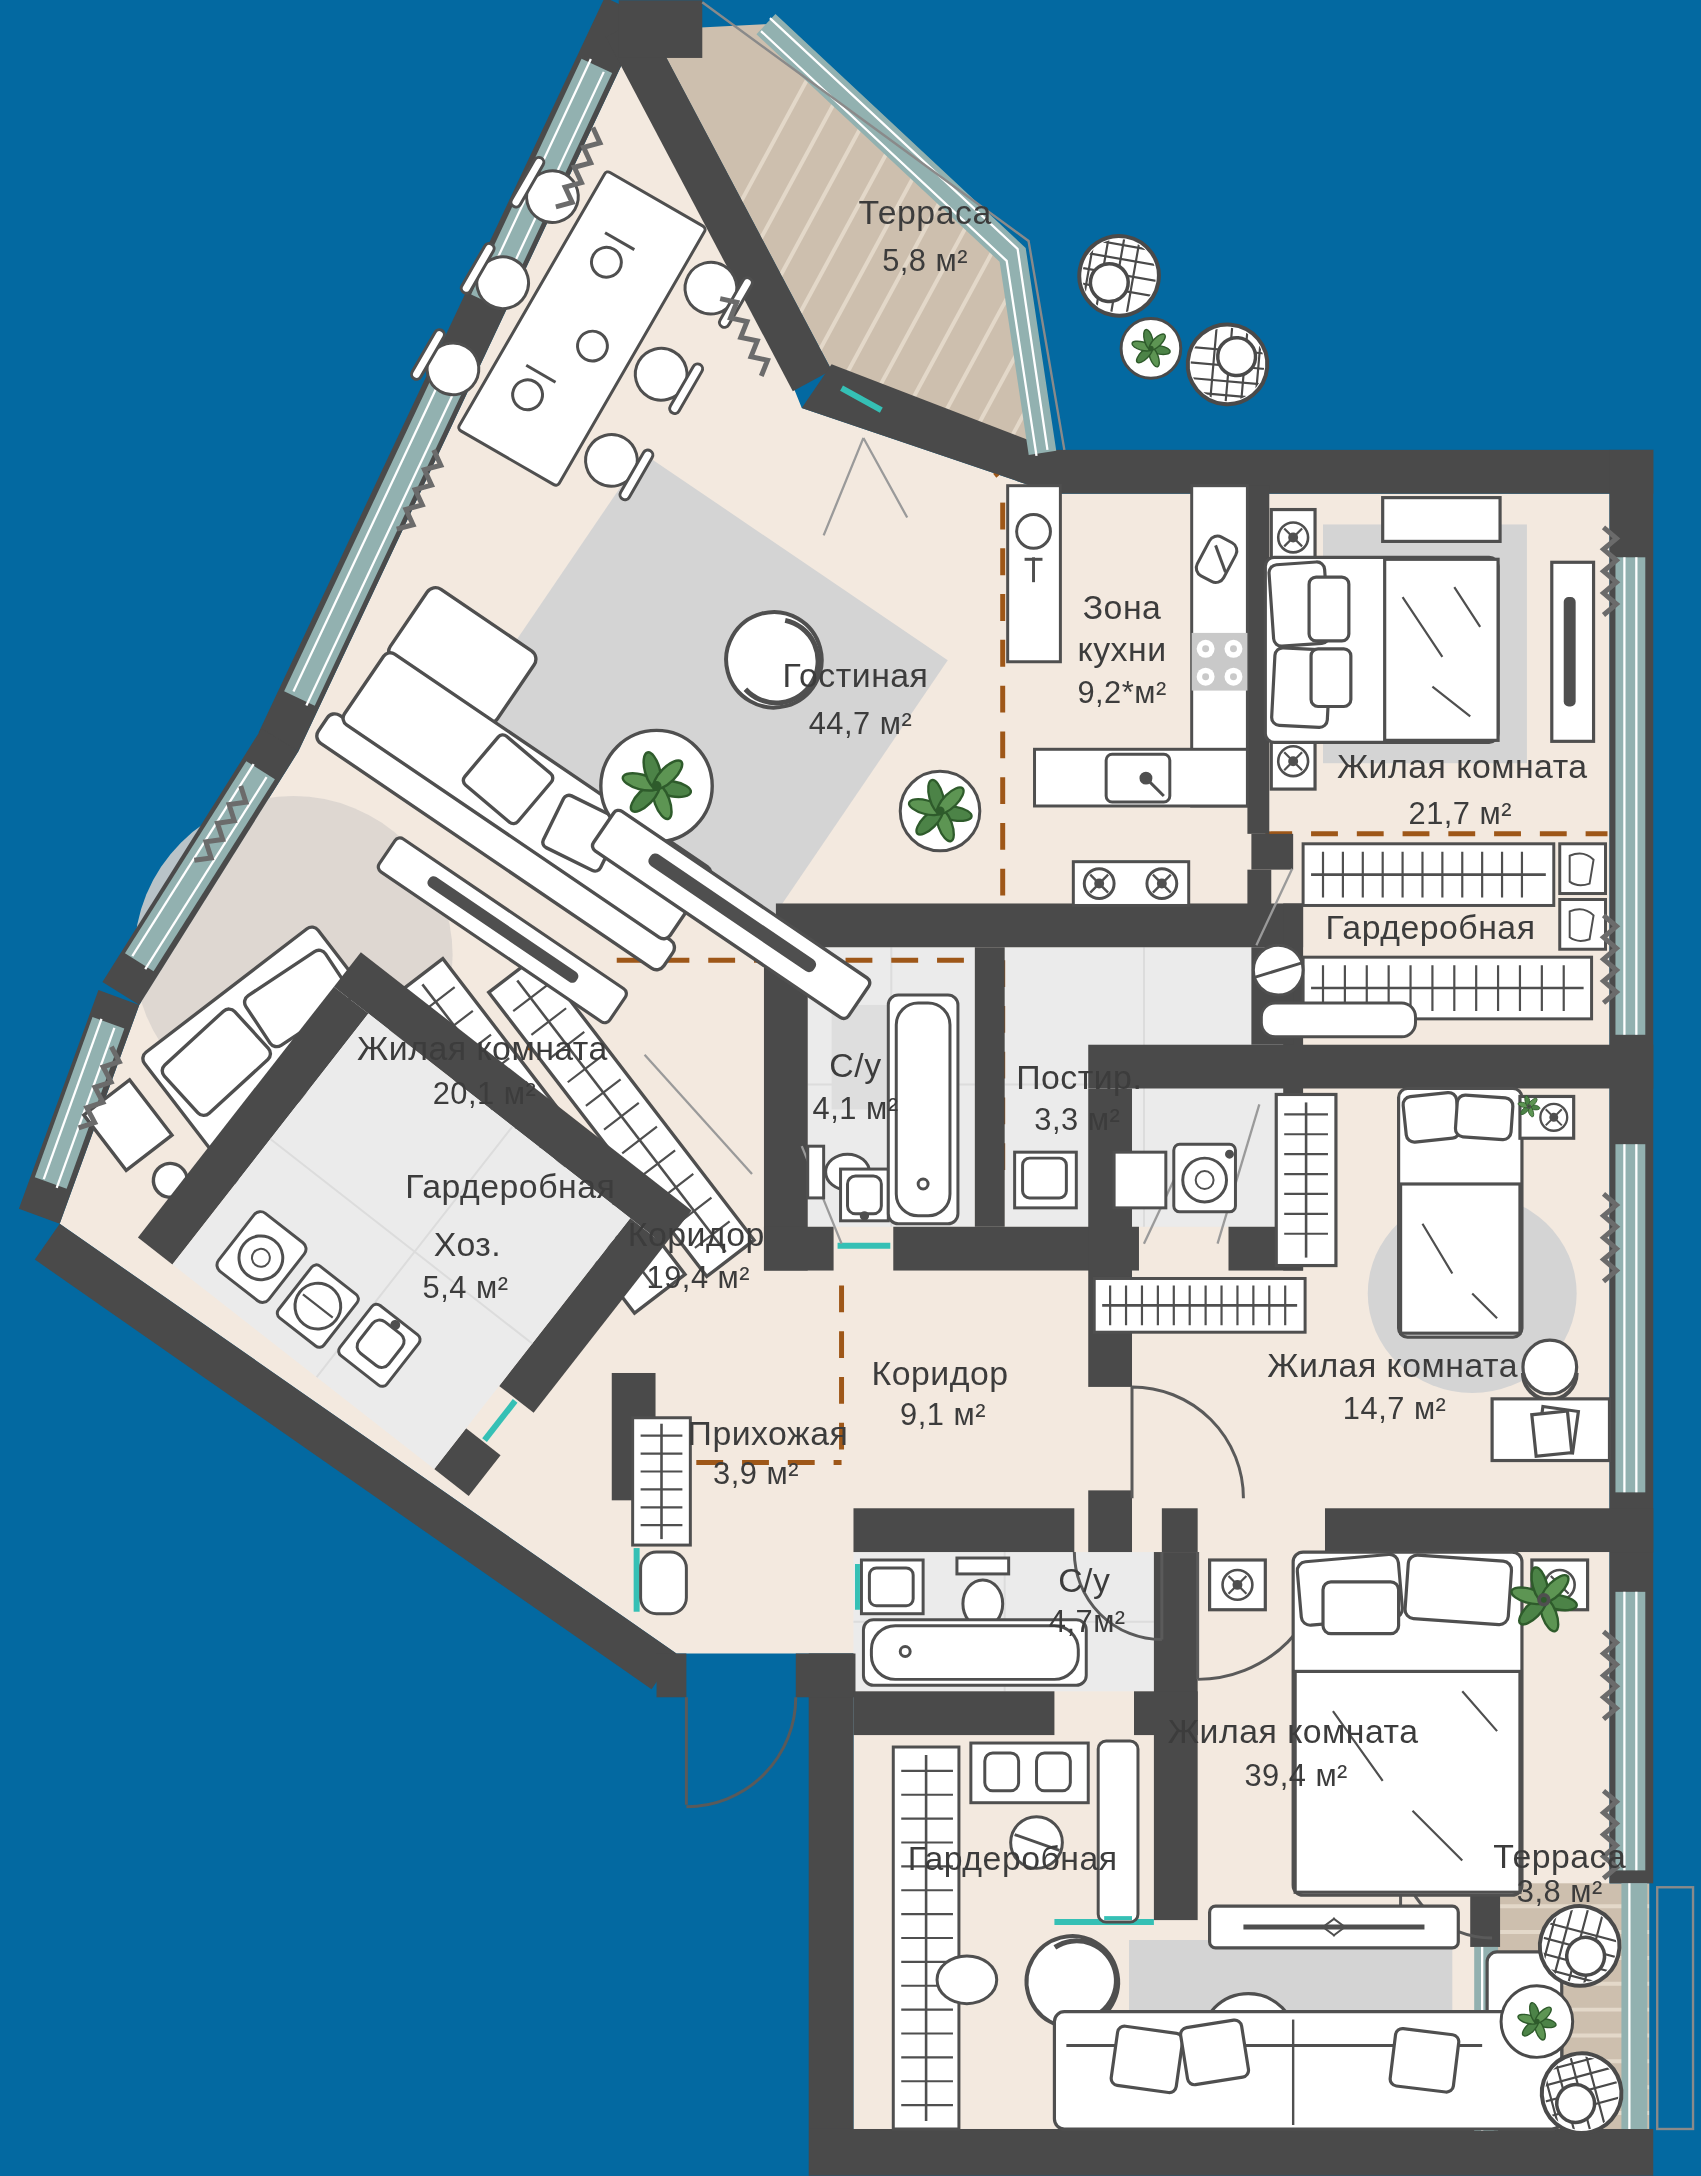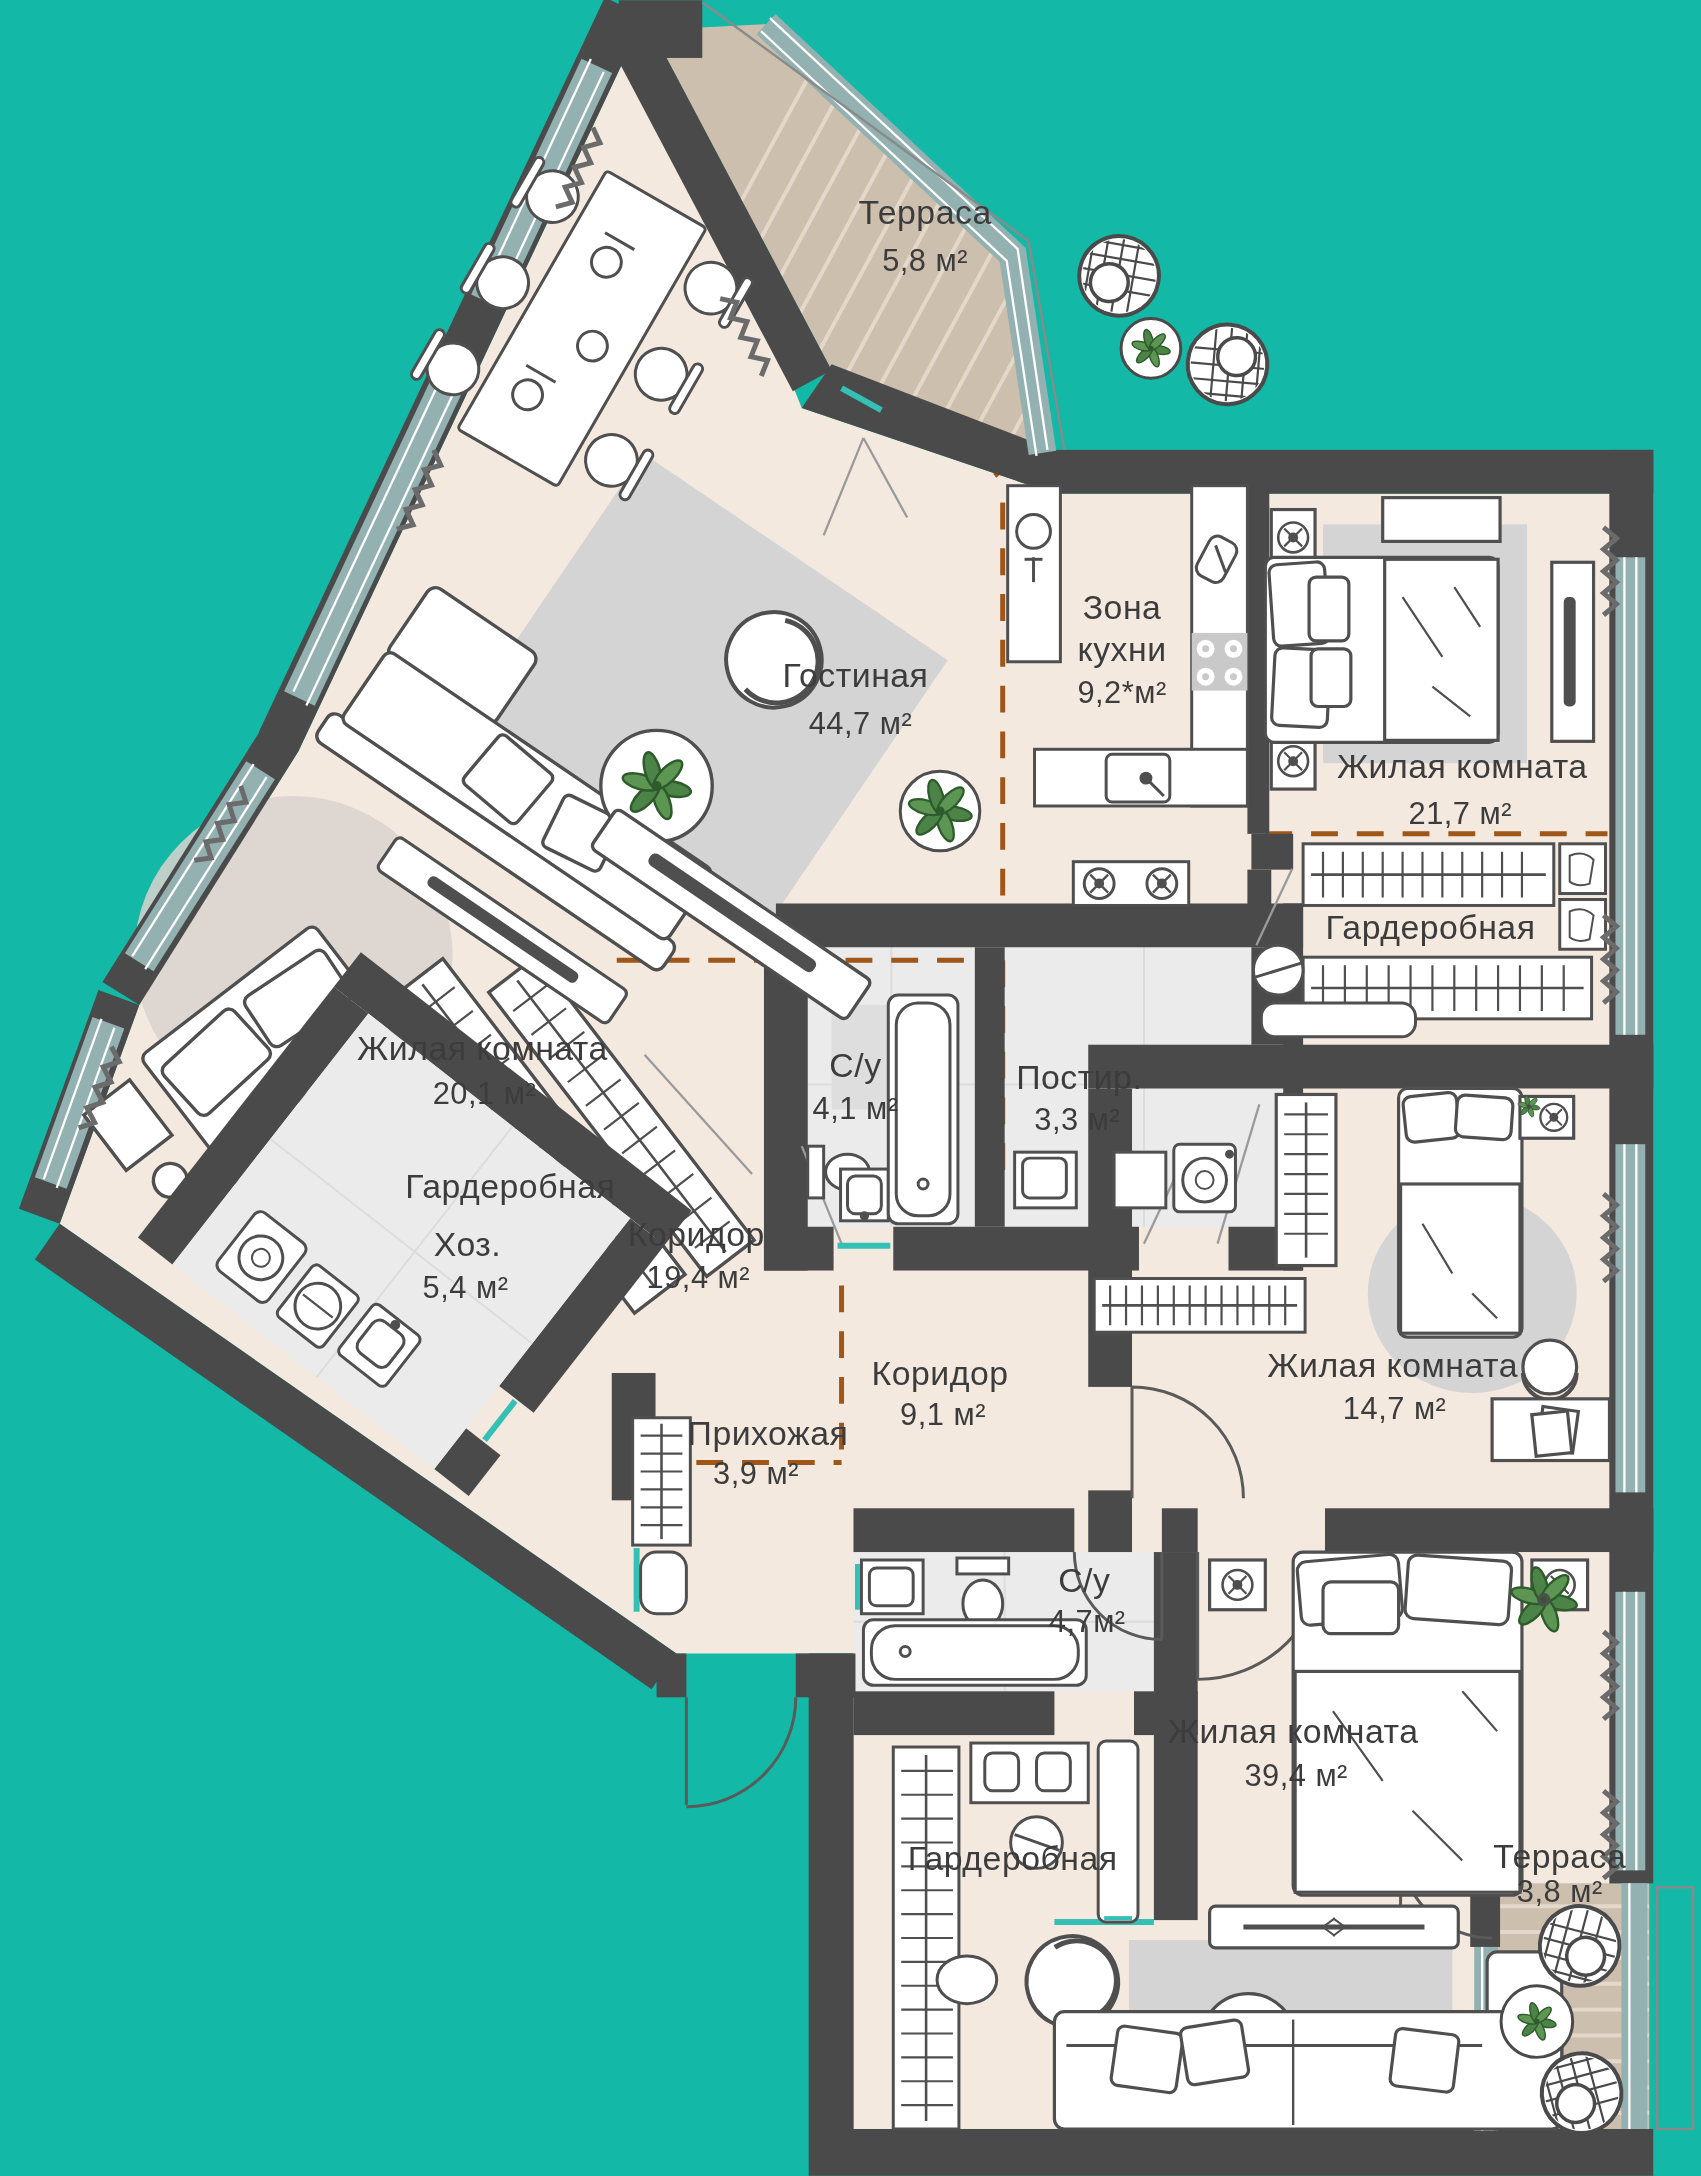--- a/index.html
+++ b/index.html
@@ -1,16 +1,16 @@
 <!DOCTYPE html>
 <html><head>
 <meta charset="utf-8">
 <style>
   html,body{margin:0;padding:0;background:#fff;}
-  #stage{position:relative;width:1701px;height:2176px;background:#14b8a6;overflow:hidden;
+  #stage{position:relative;width:1701px;height:2176px;background:#0369a1;overflow:hidden;
          font-family:"Liberation Sans", sans-serif;}
   svg{position:absolute;left:0;top:0;}
   text{font-family:"Liberation Sans", sans-serif;fill:#3c3c3c;}
   .room-name{font-size:34px;letter-spacing:.5px;}
   .room-area{font-size:31px;letter-spacing:.5px;}
 </style>
 </head>
 <body>
 
 <div id="stage">

